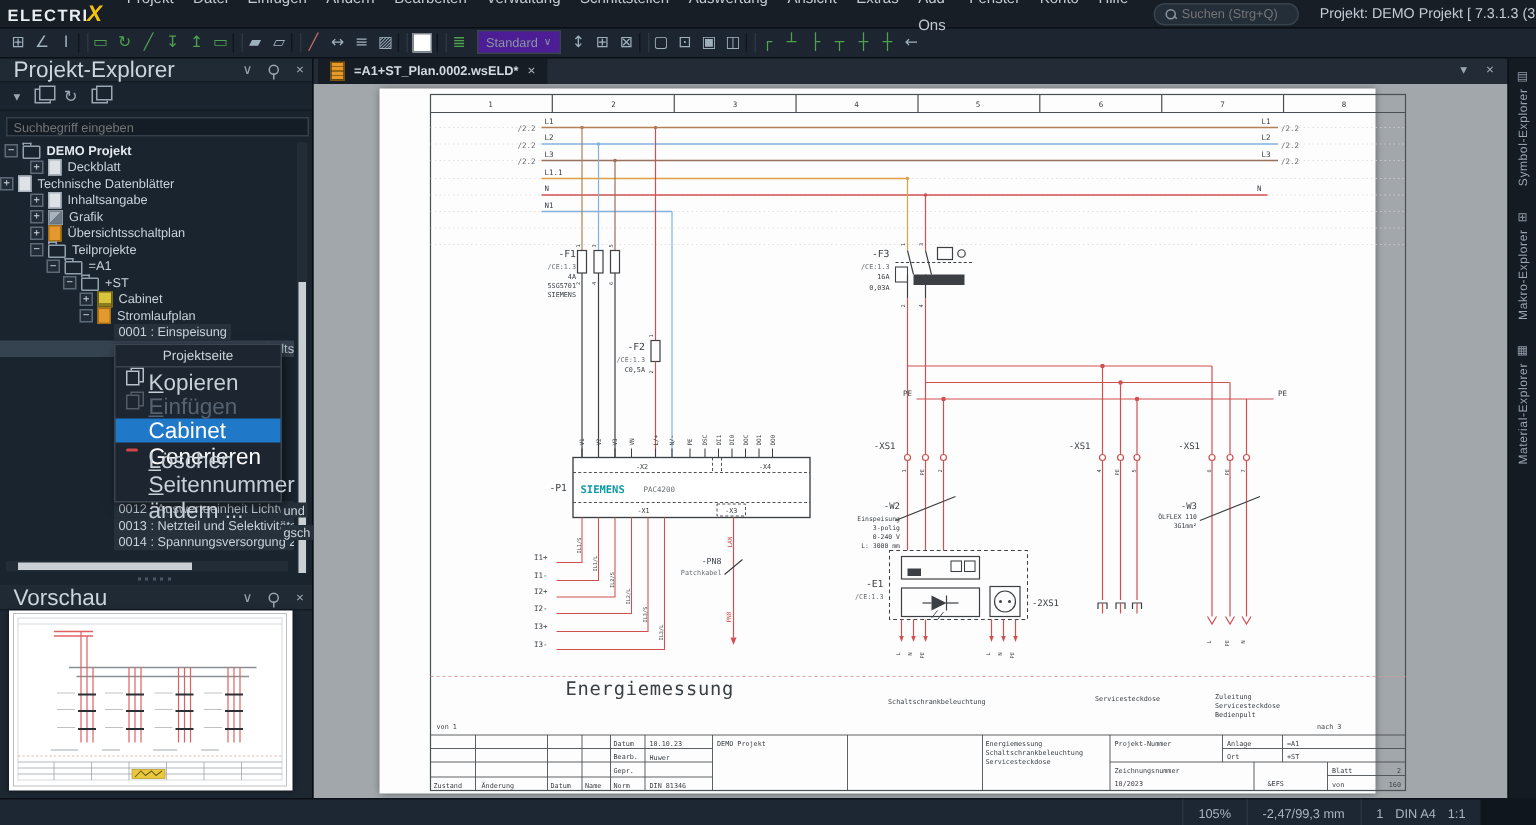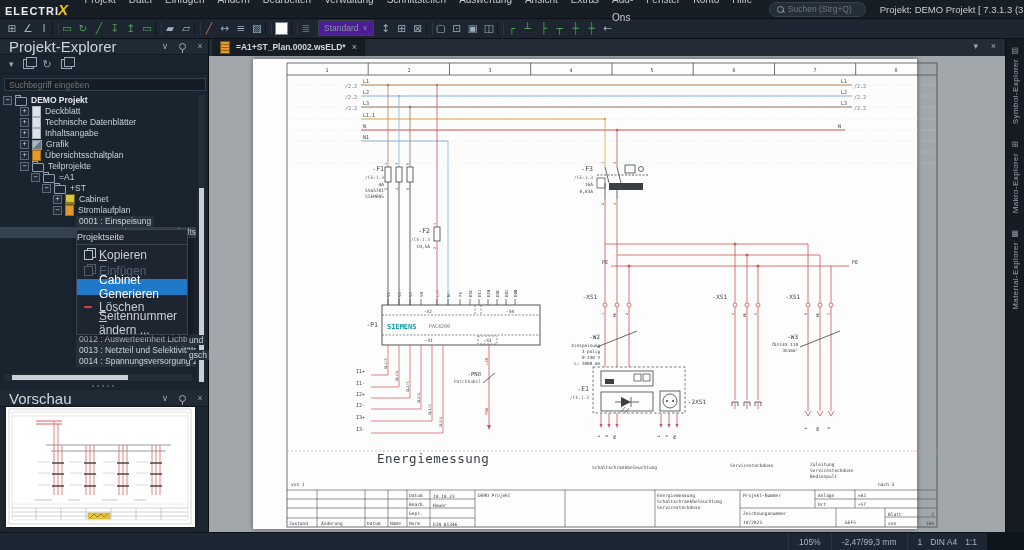--- a/index.html
+++ b/index.html
@@ -74,23 +74,23 @@
   #hthumb{position:absolute;left:8px;top:1px;width:116px;height:5px;background:#c9cfd5}
   #splitter{position:absolute;left:0;top:344px;width:208px;height:8px;background:#1a242e}
   #splitter::after{content:"";position:absolute;left:92px;top:3px;width:24px;height:2px;
      background:repeating-linear-gradient(90deg,#4a5866 0 2px,transparent 2px 5px)}
   #vorschau{position:absolute;left:0;top:352px;width:208px;height:142px;background:#1d2731}
   #pv-page{position:absolute;left:6px;top:17px;width:189px;height:120px;background:#ffffff;
      box-shadow:0 0 3px rgba(0,0,0,.5)}
   
   #ctx{position:absolute;left:76px;top:229px;width:110px;background:#1d2530;border:1px solid #3b454f;
      box-shadow:2px 3px 7px rgba(0,0,0,.55);z-index:60;padding-bottom:3px}
-  #ctx .hdr{height:14px;line-height:14px;font-size:9px;color:#cbd3da;
+  #ctx .hdr{height:14px;line-height:14px;text-align:center;font-size:9px;color:#cbd3da;
      border-bottom:1px solid #39434e;margin-bottom:2px}
-  .ctx-row{height:16px;display:flex;align-items:center;font-size:12px;color:#c7cfd7}
+  .ctx-row{height:16px;display:flex;font-size:15px;color:#c7cfd7}
   .ctx-row .cic{width:22px;display:flex;justify-content:center;flex:none}
   .ctx-row u{text-decoration:underline}
   .ctx-row.dis{color:#566270}
   .ctx-row.hot{background:#1f78c8;color:#ffffff}
   .ic-copy{width:7px;height:8px;border:1px solid #b7c1ca;position:relative;background:#1d2530}
   .ic-copy::before{content:"";position:absolute;left:2px;top:-3px;width:7px;height:8px;
      border:1px solid #b7c1ca;z-index:-1}
   .ic-copy.dim,.ic-copy.dim::before{border-color:#525c66}
   .ic-minus{width:8px;height:2px;background:#d04545;border-radius:1px}
   
@@ -228,21 +228,21 @@
     <div class="trow" style="padding-left:3px">
       <span class="exp minus"></span>
       <span class="tic tic-folder"></span>
       <span class="tlbl root">DEMO Projekt</span>
     </div>
     <div class="trow" style="padding-left:20px">
       <span class="exp plus"></span>
       <span class="tic tic-page"></span>
       <span class="tlbl">Deckblatt</span>
     </div>
-    <div class="trow" style="padding-left:20px">
+    <div class="trow" style="">
       <span class="exp plus"></span>
       <span class="tic tic-page"></span>
       <span class="tlbl">Technische Datenblätter</span>
     </div>
     <div class="trow" style="padding-left:20px">
       <span class="exp plus"></span>
       <span class="tic tic-page"></span>
       <span class="tlbl">Inhaltsangabe</span>
     </div>
     <div class="trow" style="padding-left:20px">

